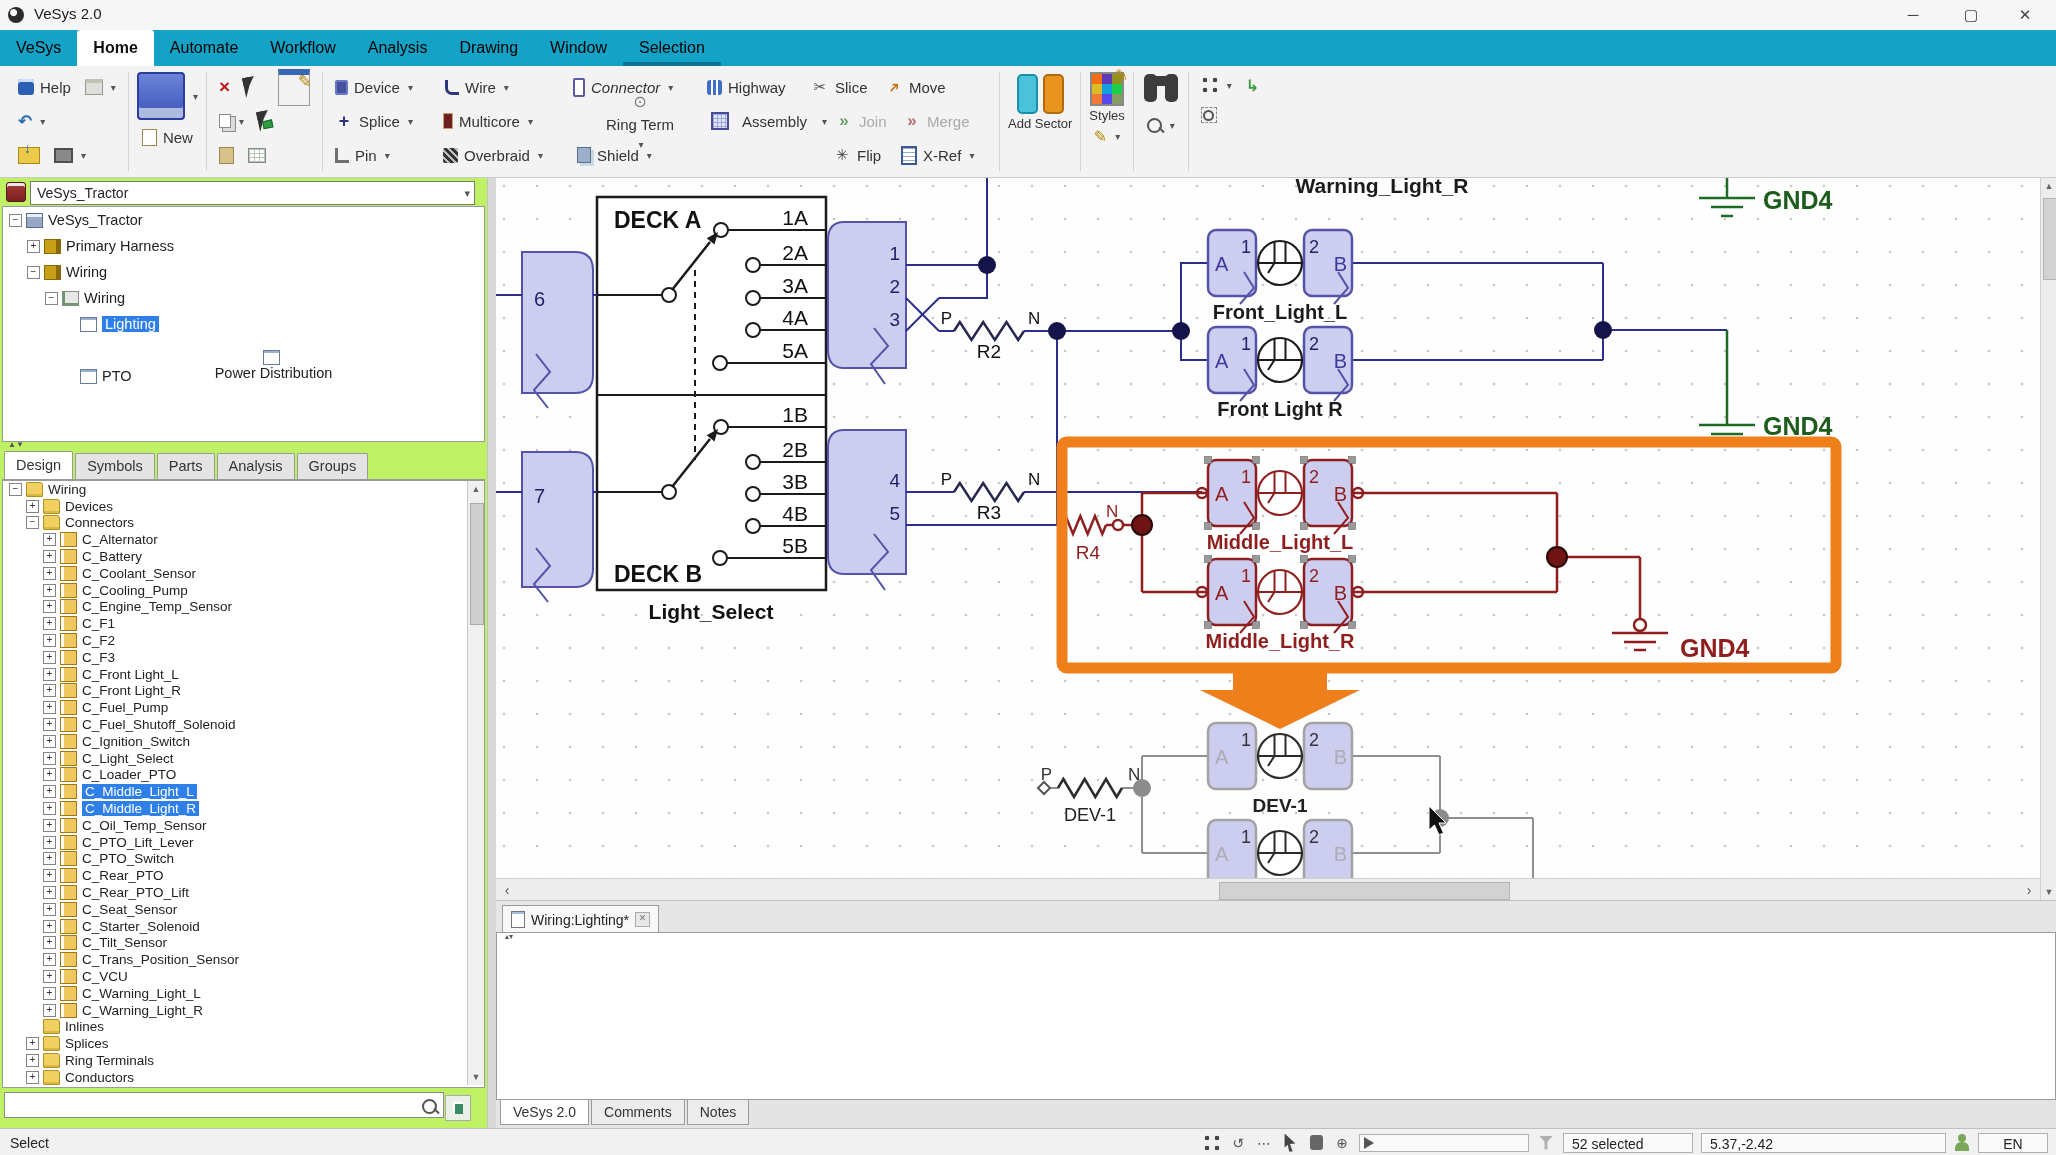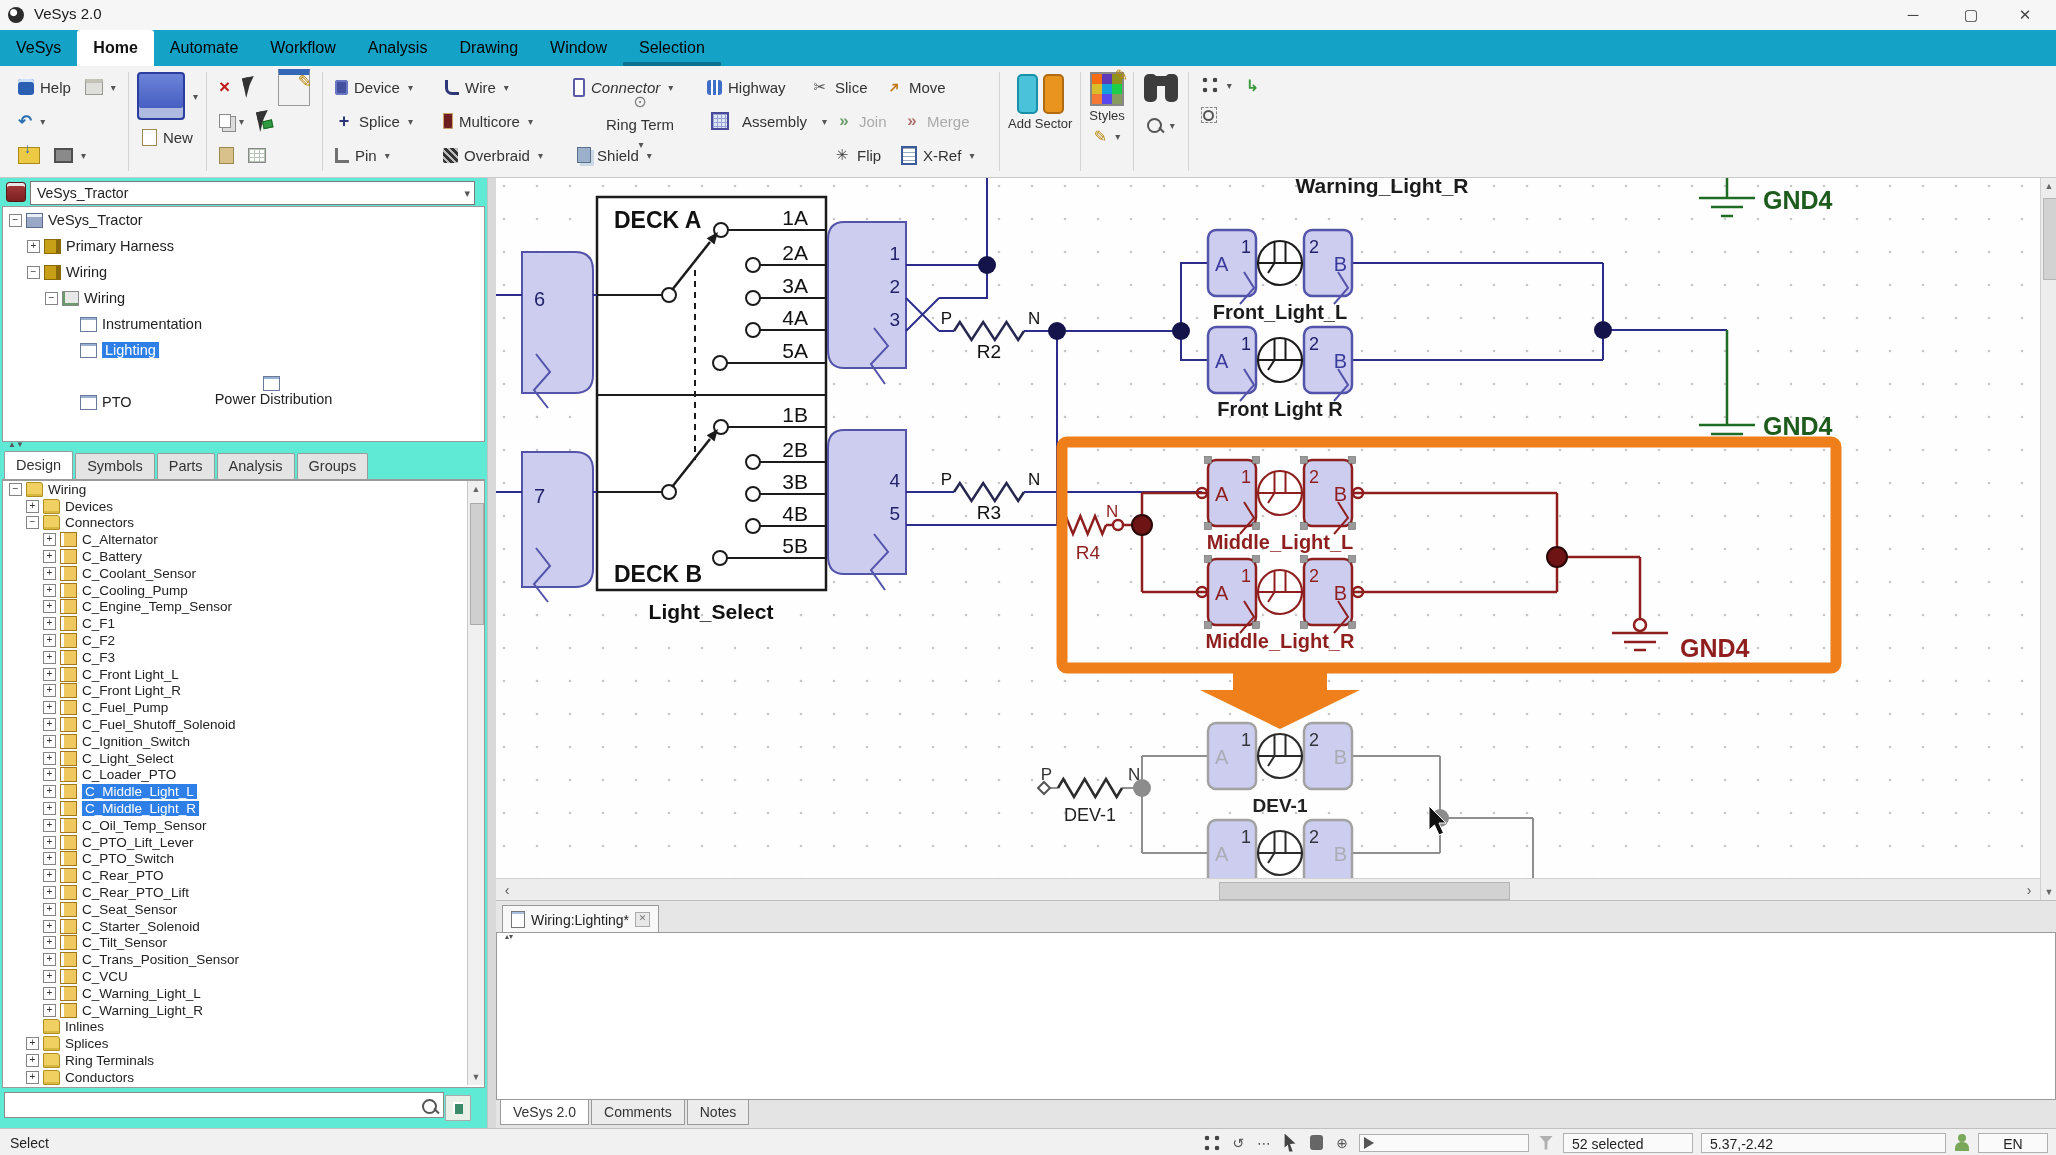--- a/index.html
+++ b/index.html
@@ -73,21 +73,21 @@
   .binoc::before,.binoc::after{content:"";position:absolute;top:0;width:13px;height:28px;background:#3c3c3c;border-radius:5px;}
   .binoc::before{left:2px;} .binoc::after{right:2px;}
   .binoc b{position:absolute;left:13px;top:2px;width:12px;height:10px;background:#3c3c3c;}
   .ic-pen::before{content:"✎";color:#b8860b;font-size:16px;}
   .ic-mag{width:11px;height:11px;border:2px solid #555;border-radius:50%;position:relative;}
   .ic-mag::after{content:"";position:absolute;left:9px;top:9px;width:7px;height:2px;background:#555;transform:rotate(45deg);}
   .ic-elbow::before{content:"↳";color:#3a9a3a;font-weight:bold;font-size:16px;}
   .ic-magbox{width:14px;height:14px;border:1px dashed #888;display:flex;align-items:center;justify-content:center;}
   .ic-magbox i{width:7px;height:7px;border:2px solid #555;border-radius:50%;display:block;}
   
-  #sidebar{left:0;top:178px;width:487px;bottom:27px;background:#5eead4;}
+  #sidebar{left:0;top:178px;width:487px;bottom:27px;background:#bef264;}
   #ptoolbar{left:0;top:0;width:487px;height:28px;}
   #proj-icon{left:6px;top:4px;width:18px;height:18px;background:linear-gradient(#a83a3a,#7a2020);border:1px solid #5a1515;border-radius:3px;box-shadow:inset 0 3px 0 #e8e8e8;}
   #proj-combo{left:30px;top:3px;right:12px;height:22px;background:#fff;border:1px solid #7a7a7a;font-size:14px;line-height:22px;padding:0 6px;}
   #proj-combo .chev{position:absolute;right:4px;top:0;color:#555;font-size:11px;}
   #ptree{left:2px;top:28px;width:481px;height:234px;background:#fff;border:1px solid #9a9a9a;overflow:hidden;font-size:14.5px;}
   .trow2{display:flex;align-items:center;height:26px;white-space:nowrap;}
   .exp{width:11px;height:11px;border:1px solid #848484;background:#fff;font-size:10px;line-height:9px;text-align:center;color:#333;flex:none;margin-right:4px;}
   .exp.none{visibility:hidden;}
   .nicon{width:15px;height:13px;flex:none;margin-right:5px;}
   .nicon.app{background:#9aa8c8;border:1px solid #5a6a8a;box-shadow:inset 0 3px 0 #e8eef8;}
@@ -399,25 +399,20 @@
       </div>
       <div class="trow2" style="padding-left: 24px;">
         <span class="exp">−</span>
         <span class="nicon harness"></span>
         <span>Wiring</span>
       </div>
       <div class="trow2" style="padding-left: 42px;">
         <span class="exp">−</span>
         <span class="nicon diagram"></span>
         <span>Wiring</span>
-      </div>
-      <div class="trow2" style="padding-left: 60px;">
-        <span class="exp none"></span>
-        <span class="nicon sheet"></span>
-        <span>Instrumentation</span>
       </div>
       <div class="trow2" style="padding-left: 60px;">
         <span class="exp none"></span>
         <span class="nicon sheet"></span>
         <span class="tsel">Lighting</span>
       </div>
       <div class="trow2" style="padding-left: 60px; flex-direction: column;">
         <span class="exp none"></span>
         <span class="nicon sheet"></span>
         <span>Power Distribution</span>

